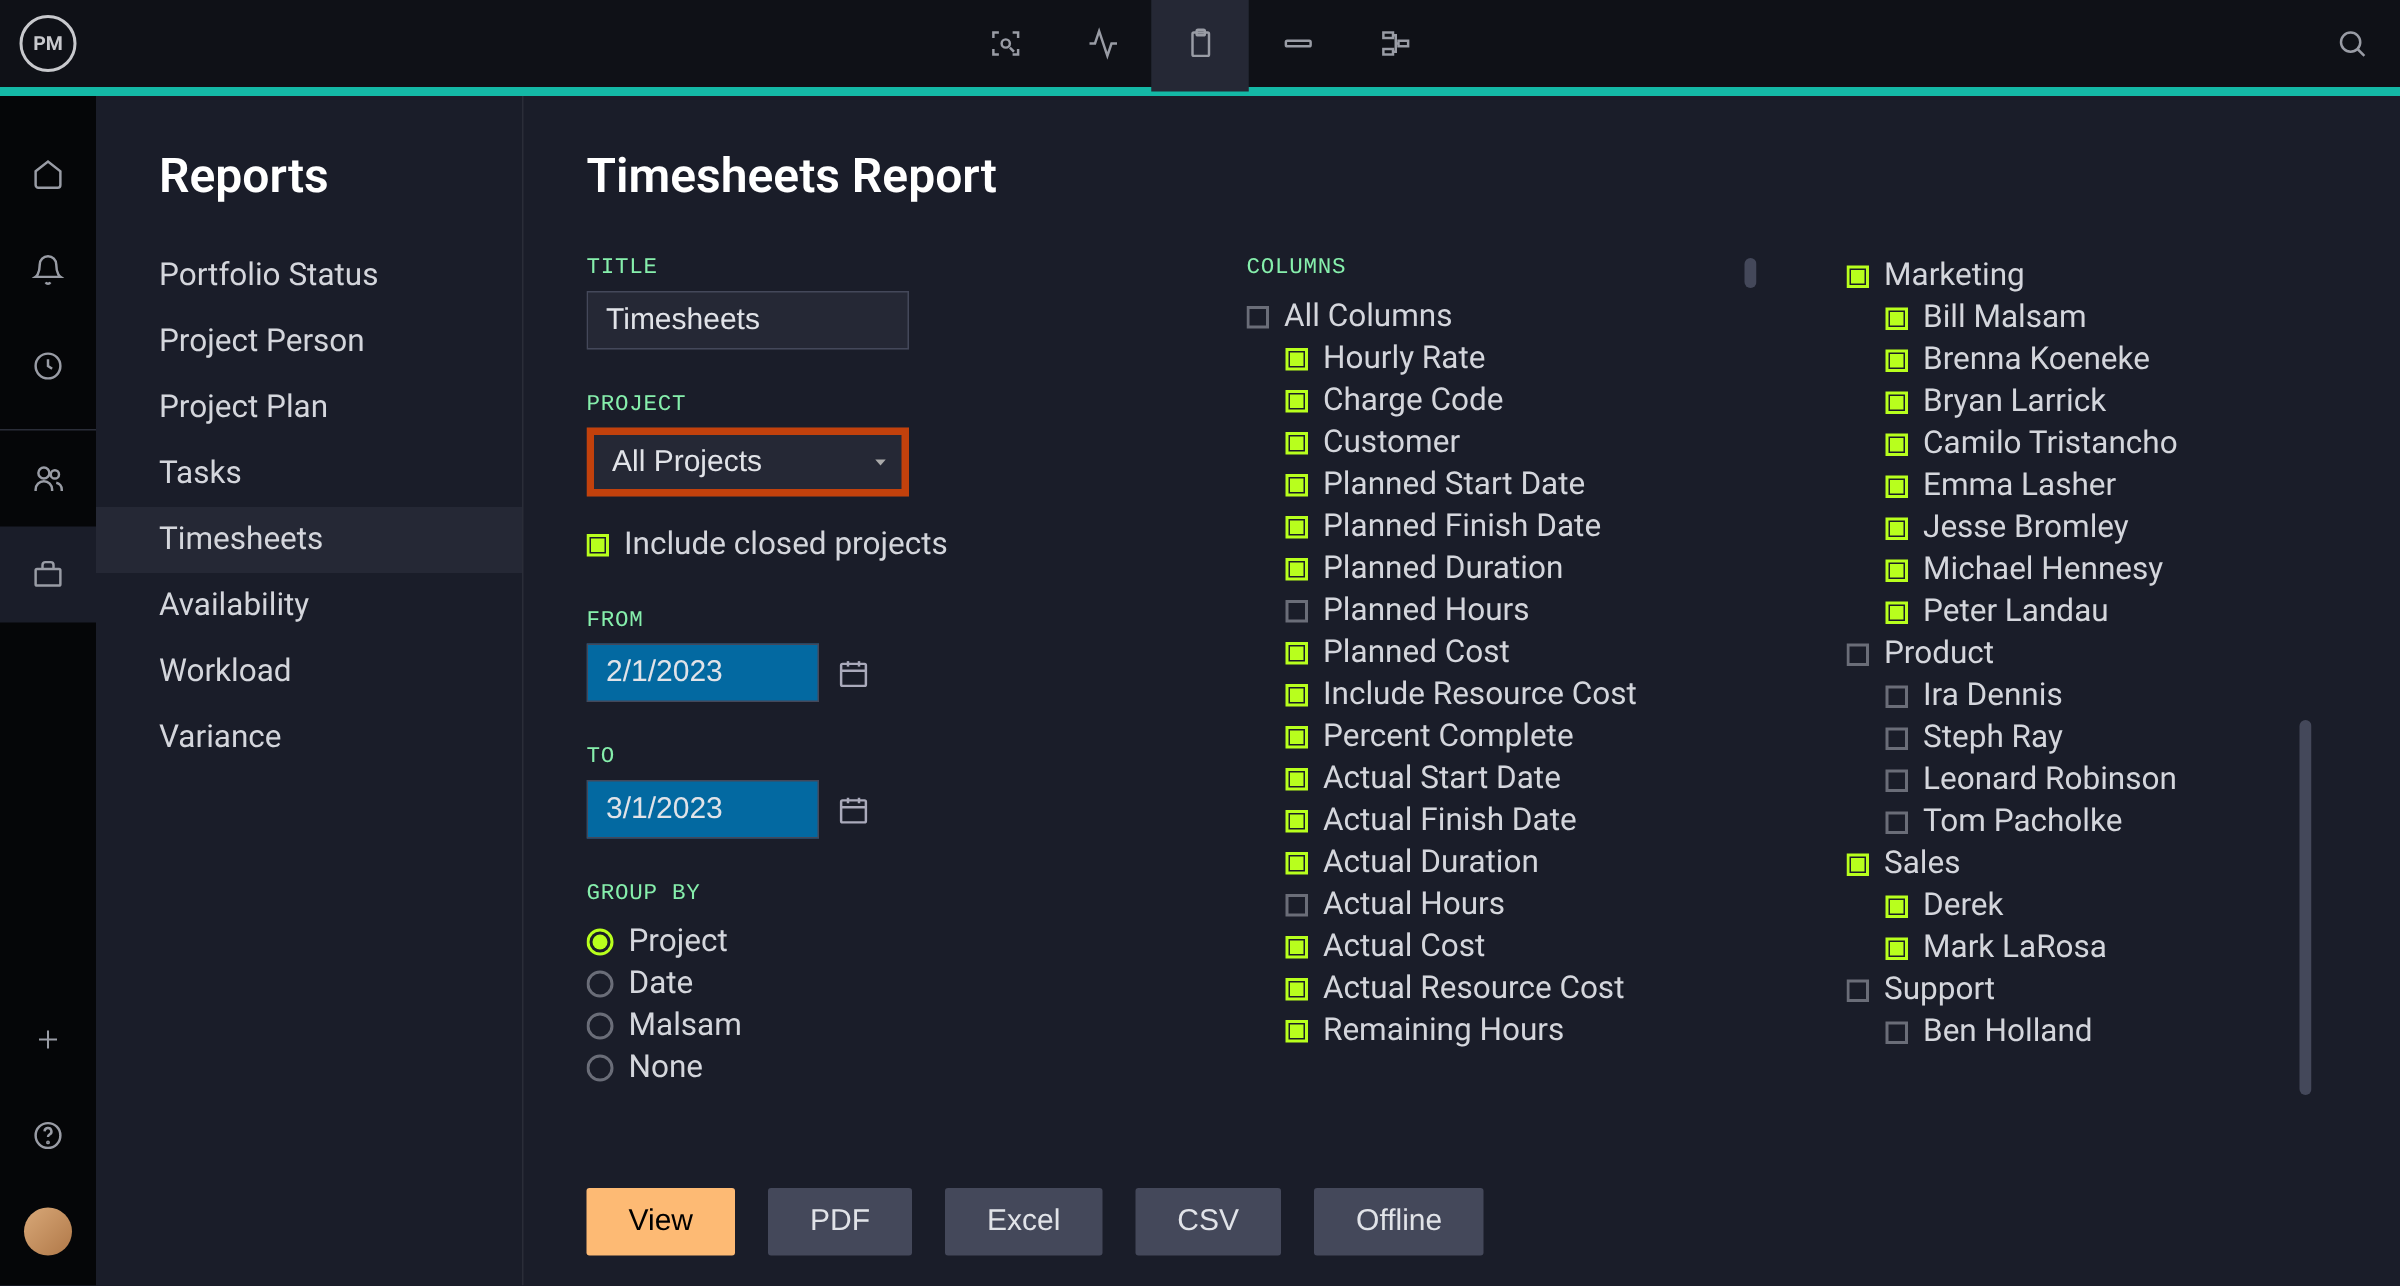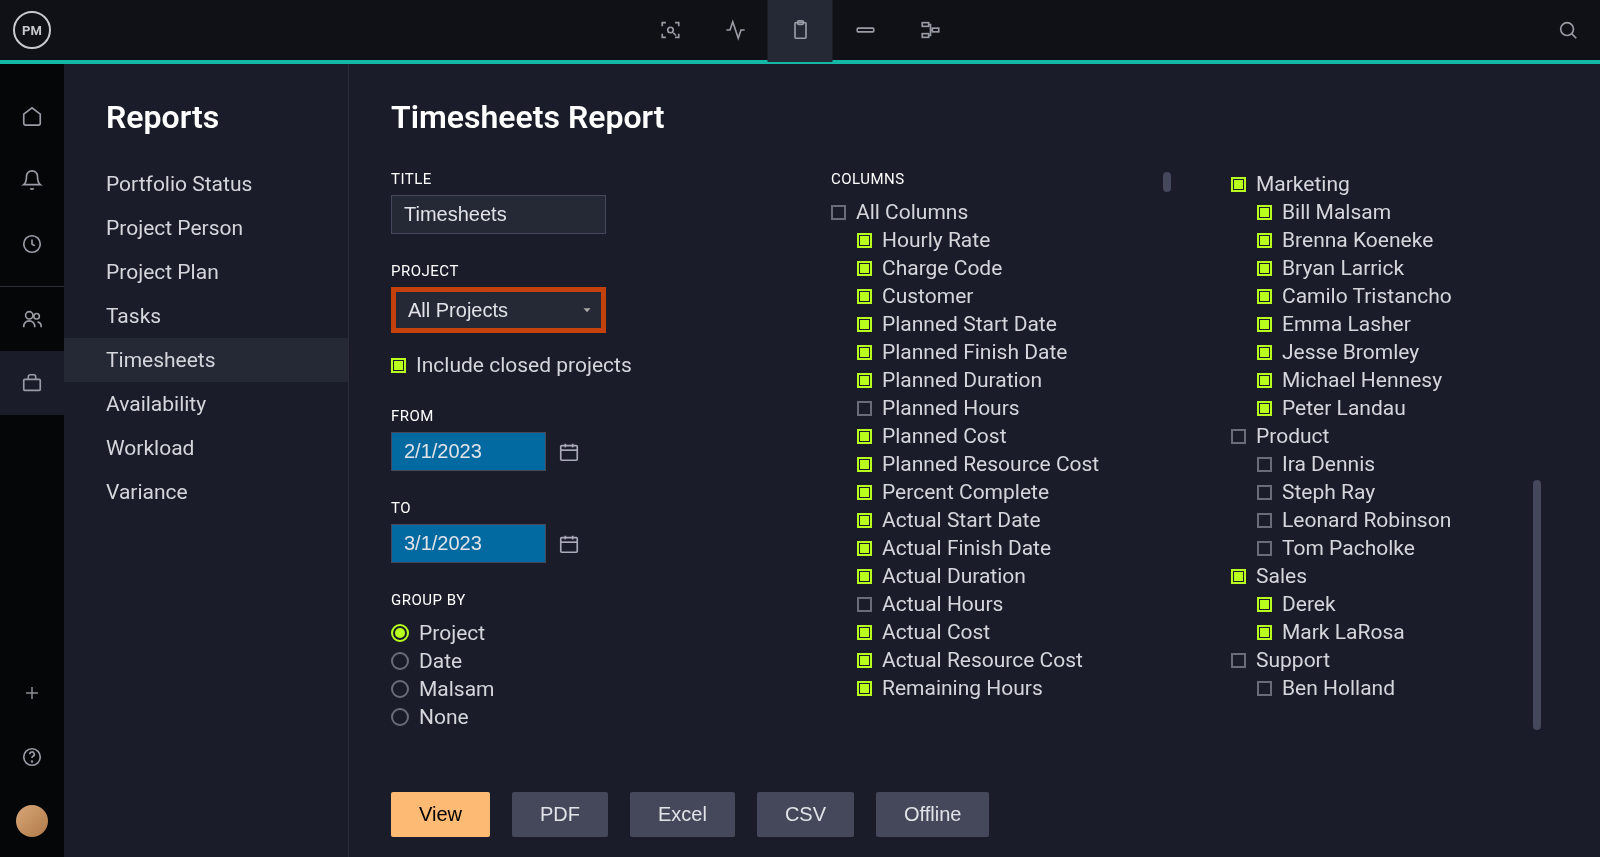--- a/index.html
+++ b/index.html
@@ -11,21 +11,21 @@
     height: 857px;
     overflow: hidden;
     display: flex;
     flex-direction: column;
   }
 
   
   .header {
     height: 64px;
     background: #0f1117;
-    border-bottom: 4px solid #14b8a6;
+    border-bottom: 6px solid #14b8a6;
     display: flex;
     align-items: center;
     position: relative;
   }
   .logo {
     width: 64px;
     height: 64px;
     display: flex;
     align-items: center;
     justify-content: center;
@@ -160,22 +160,23 @@
     display: flex;
     flex-direction: column;
   }
   .form-col.col1 { width: 380px; flex-shrink: 0; }
   .form-col.col2 { width: 340px; flex-shrink: 0; overflow-y: hidden; position: relative;}
   .form-col.col3 { width: 310px; flex-shrink: 0; overflow-y: hidden; position: relative;}
 
   .label {
     font-size: 15px;
     letter-spacing: 0.5px;
-    color: #ffffff;
+    color: #86efac;
     margin-bottom: 7px;
+    font-family: Liberation Mono, monospace;
   }
   .text-input {
     background: #252835;
     border: 1px solid #44485a;
     color: #e1e3e8;
     font-size: 20px;
     padding: 7px 12px;
     width: 215px;
     outline: none;
   }
@@ -549,21 +550,21 @@
             <div class="check-row indent">
               <span class="checkbox"></span>
               <span>Planned Hours</span>
             </div>
             <div class="check-row indent">
               <span class="checkbox checked"></span>
               <span>Planned Cost</span>
             </div>
             <div class="check-row indent">
               <span class="checkbox checked"></span>
-              <span>Planned Resource Cost</span>
+              <span>Include Resource Cost</span>
             </div>
             <div class="check-row indent">
               <span class="checkbox checked"></span>
               <span>Percent Complete</span>
             </div>
             <div class="check-row indent">
               <span class="checkbox checked"></span>
               <span>Actual Start Date</span>
             </div>
             <div class="check-row indent">

